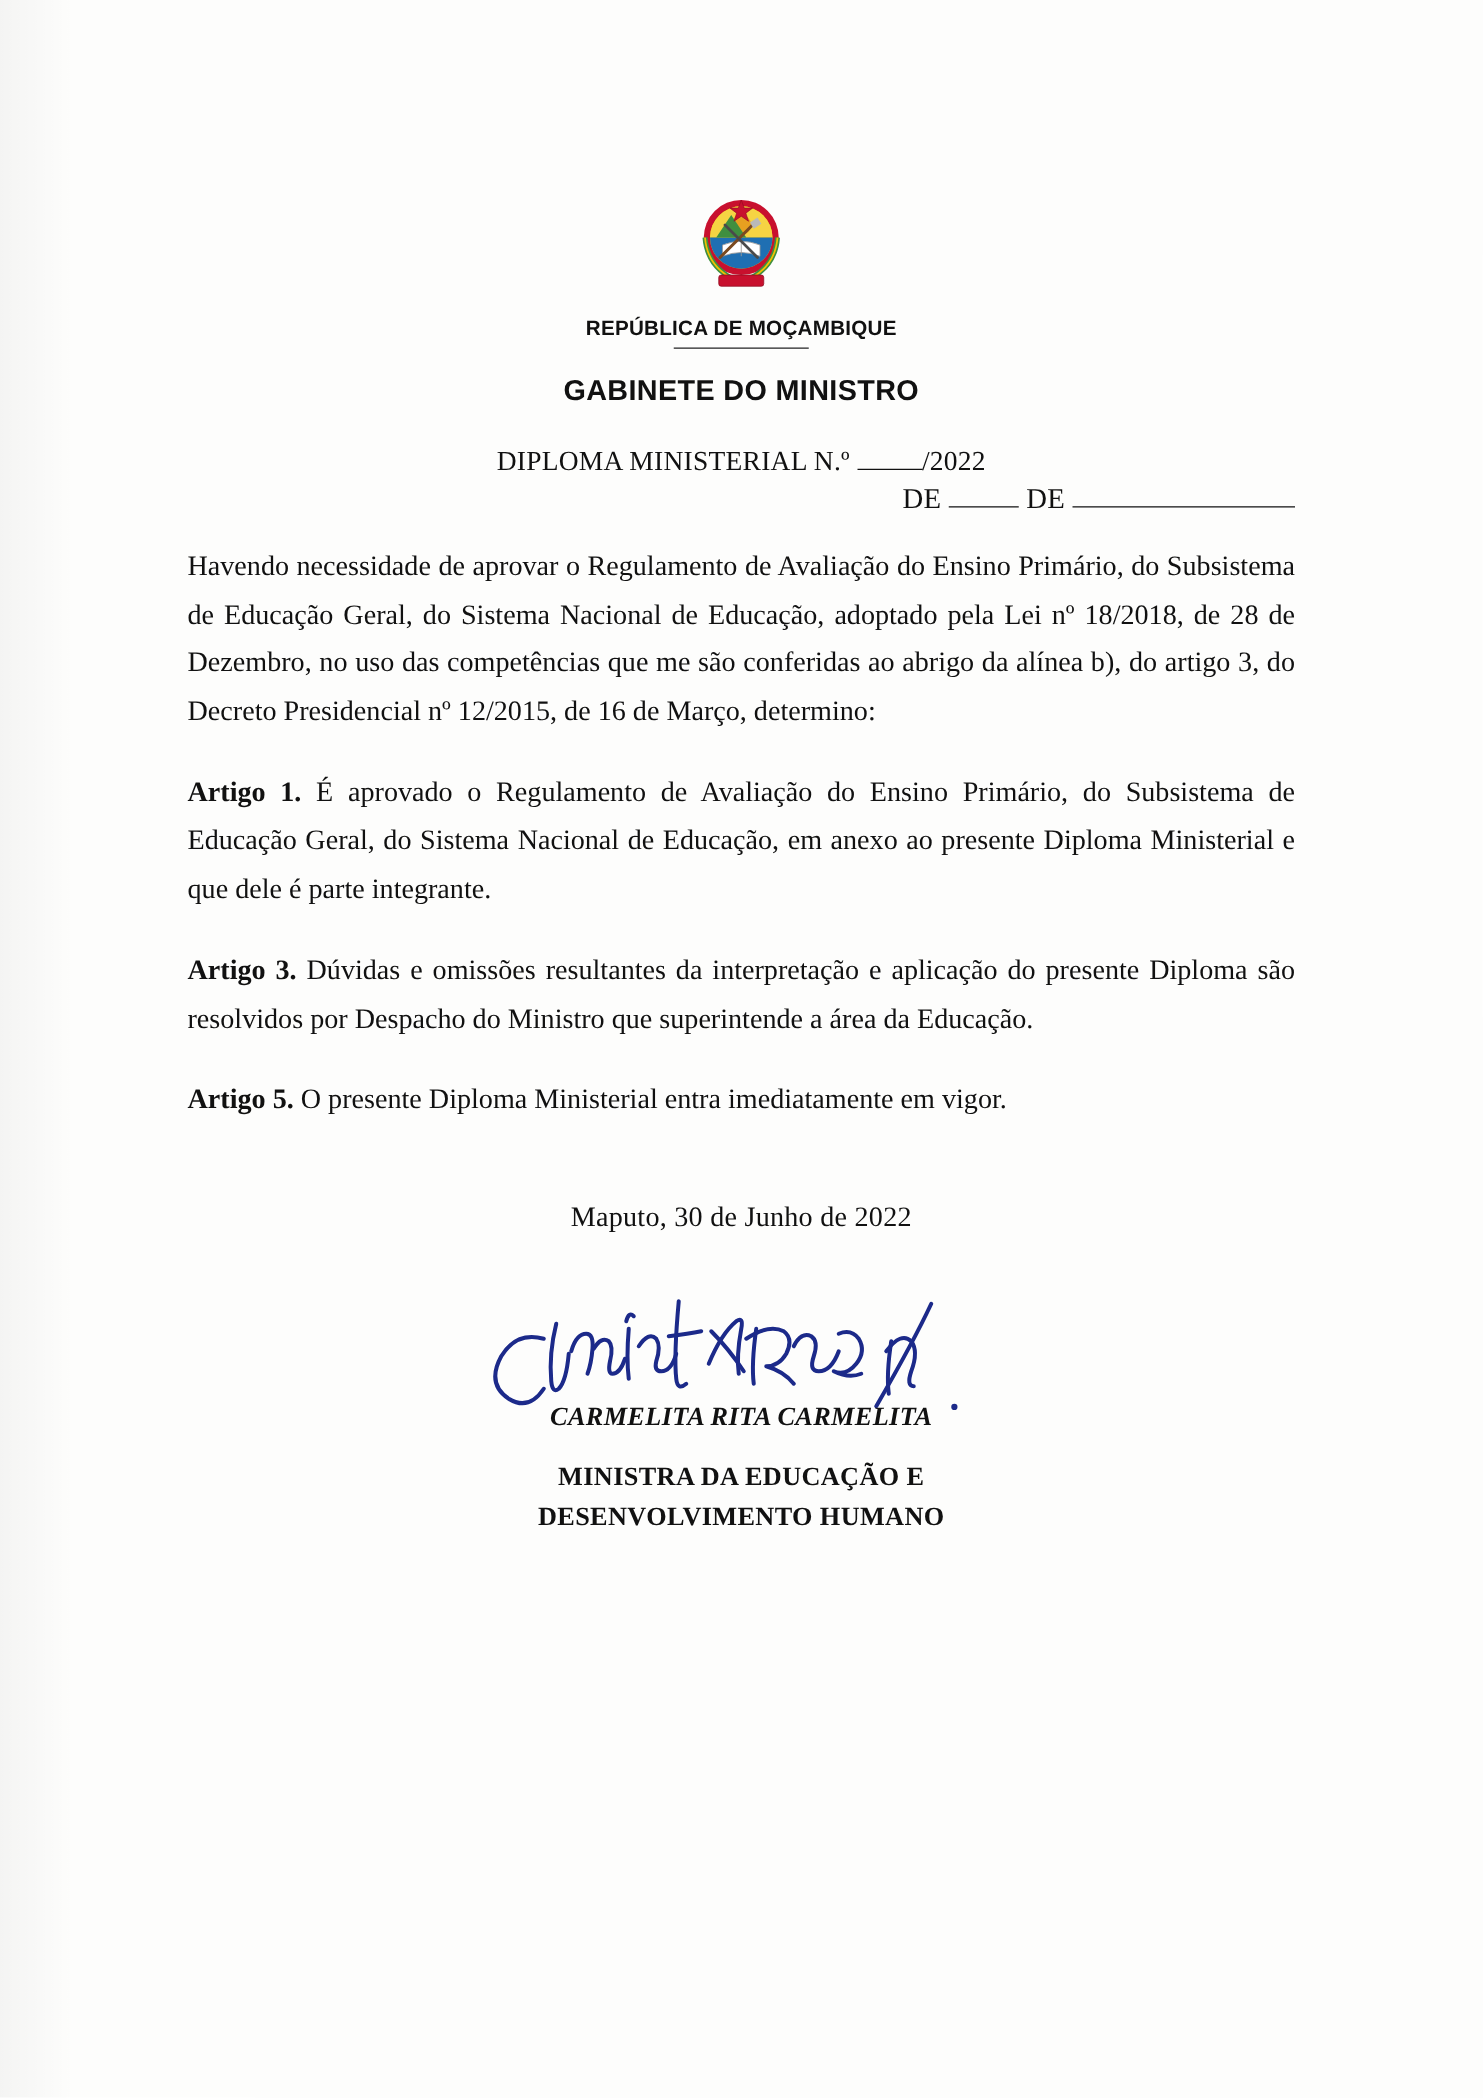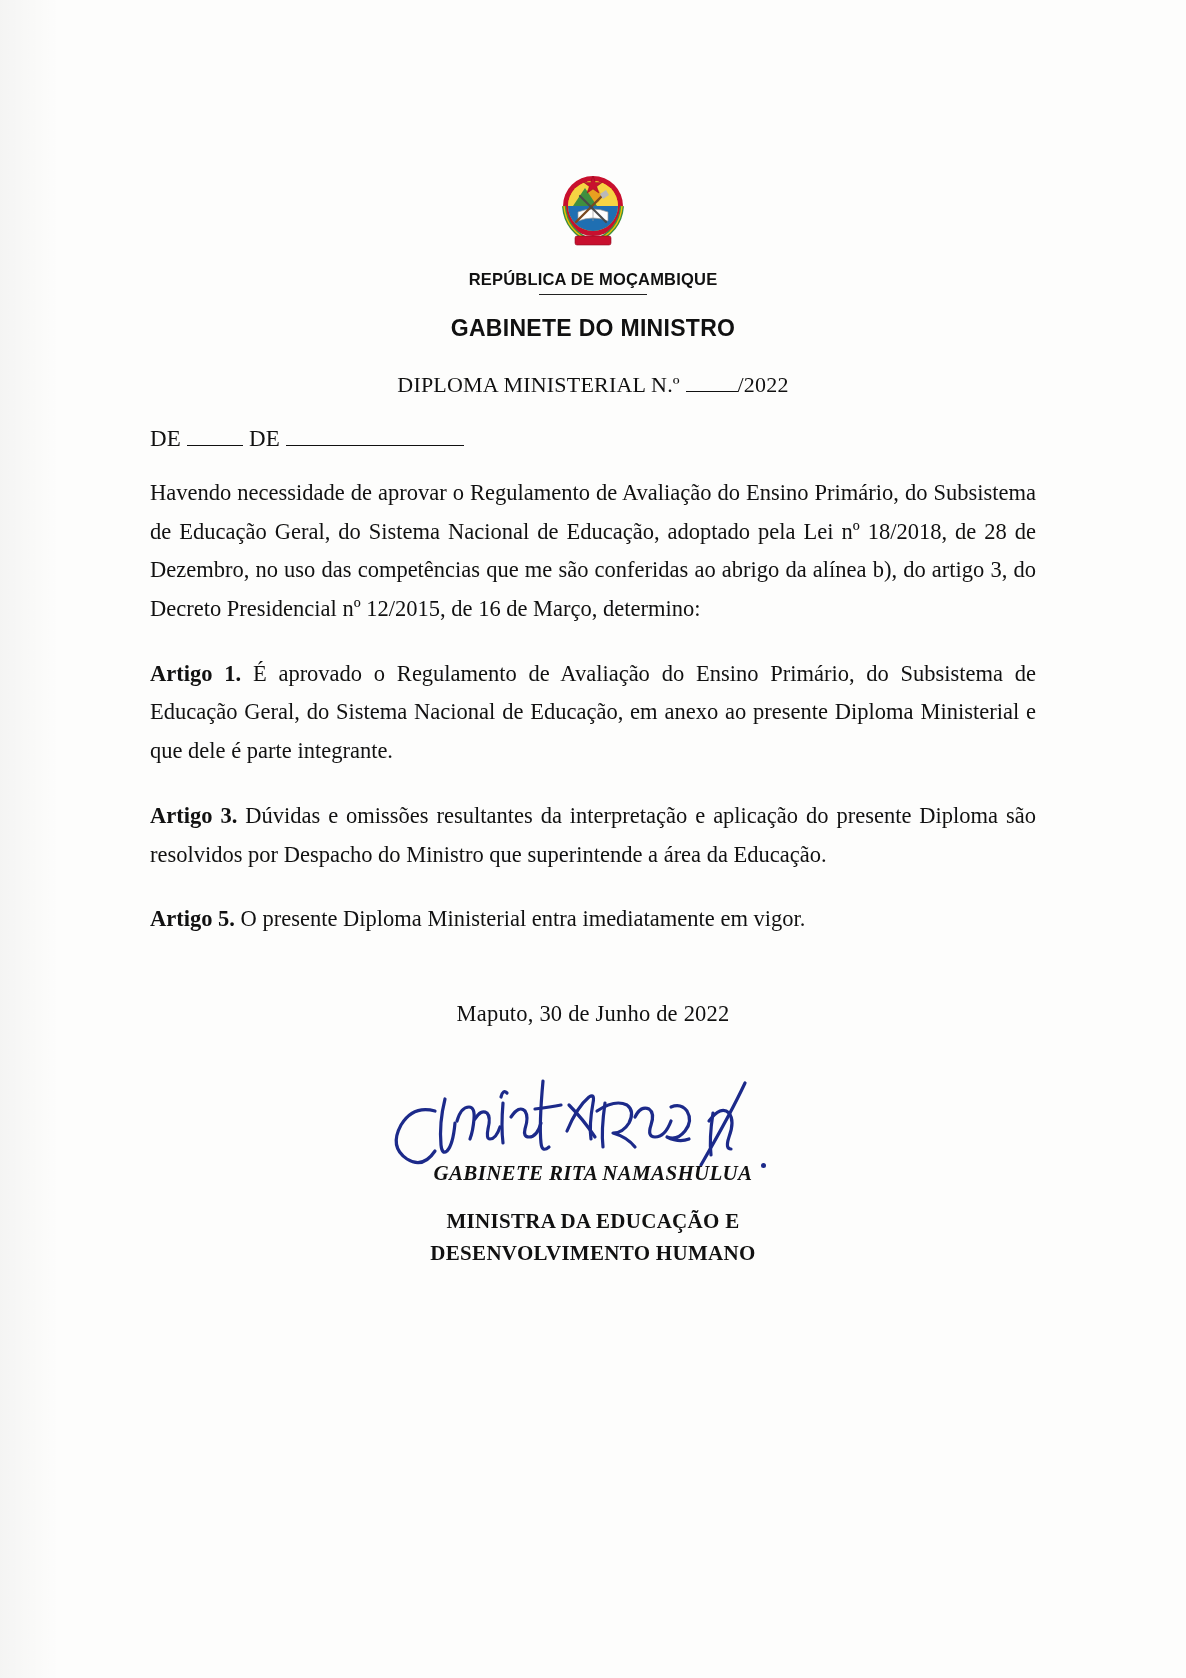--- a/index.html
+++ b/index.html
@@ -26,21 +26,21 @@
     position: absolute;
     left: 0; top: 0; bottom: 0;
     width: 70px;
     background: linear-gradient(90deg, rgba(0,0,0,0.035), rgba(0,0,0,0) 85%);
     pointer-events: none;
   }
   .content {
     position: absolute;
     left: 150px;
     right: 150px;
-    top: 166px;
+    top: 150px;
   }
 
   
   .emblem-wrap {
     display: flex;
     justify-content: center;
     margin-bottom: 18px;
   }
   .emblem {
     width: 74px;
@@ -87,23 +87,23 @@
   }
   .blank {
     display: inline-block;
     border-bottom: 1.3px solid #111;
     vertical-align: baseline;
   }
   .blank-sm { width: 52px; }
   .blank-md { width: 56px; }
   .blank-lg { width: 178px; }
   .date-line {
-    text-align: left;
+    text-align: right;
     font-size: 23px;
-    margin-top: 28px;
+    margin-top: 4px;
     letter-spacing: 0.2px;
   }
 
   
   p.body {
     font-size: 22.5px;
     line-height: 1.72;
     text-align: justify;
     text-justify: inter-word;
     margin: 18px 0 0 0;
@@ -263,21 +263,21 @@
           <path d="M222 26 q-4 28 -2 44"></path>
           <path d="M214 34 q18 -12 30 -6 q8 6 2 18 q-6 10 -16 10 q14 4 22 14"></path>
           <path d="M252 40 q6 -12 14 -8 q6 4 2 16 q-4 12 4 12 q10 0 16 -16"></path>
           <path d="M288 30 q10 -4 16 4 q6 10 -2 20 q-8 10 -18 6 q12 6 22 2"></path>
           <path d="M318 88 q30 -52 44 -82"></path>
           <path d="M330 36 q-4 26 -2 42"></path>
           <path d="M326 44 q12 -16 20 -8 q6 8 0 24 q-4 12 2 12"></path>
         </g>
       </svg>
       <div class="sig-dot"></div>
-      <div class="sig-name">GABINETE RITA NAMASHULUA</div>
+      <div class="sig-name">CARMELITA RITA CARMELITA</div>
       <div class="sig-title">
         <span>MINISTRA DA EDUCAÇÃO E</span><br>
         <span>DESENVOLVIMENTO HUMANO</span>
       </div>
     </div>
 
   </div>
 </div>
 
 </body></html>

